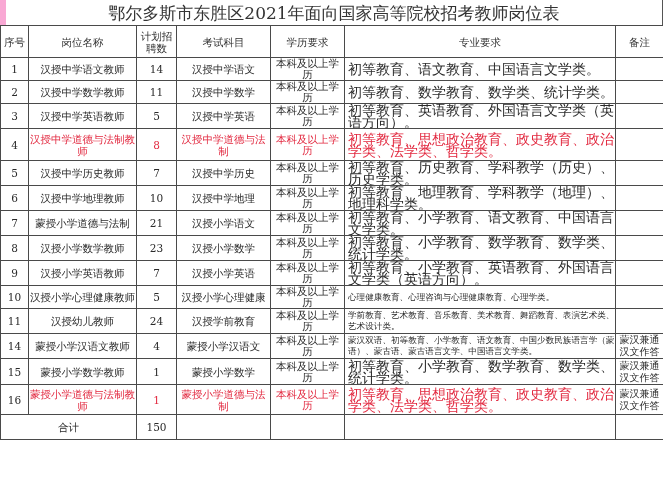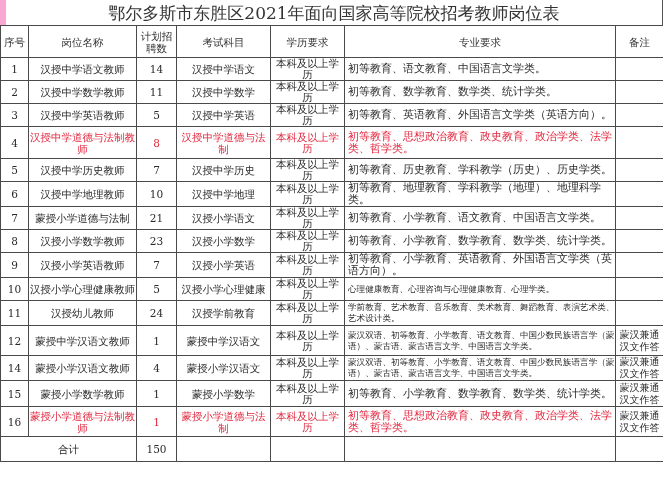--- a/index.html
+++ b/index.html
@@ -15,21 +15,21 @@
   table {
     border-collapse: collapse; table-layout: fixed;
     width: 663px; font-size: 10.5px;
   }
   td, th {
     border: 1px solid #4a4a4a; padding: 0; text-align: center; vertical-align: middle;
     overflow: hidden; font-weight: normal; line-height: 12px;
   }
   th { font-size: 10.5px; color: #333; }
   td.num { font-family: "DejaVu Serif", "Liberation Serif", serif; font-size: 10.5px; }
-  td.major { text-align: left; padding-left: 3px; font-size: 11px; line-height: 12px; }
+  td.major { text-align: left; padding-left: 3px; font-size: 14px; line-height: 12px; }
   td.major.small { font-size: 8.6px; line-height: 11px; }
   td.edu { font-size: 10.5px; line-height: 11px; padding-top: 0; }
   td.note { font-size: 10px; line-height: 12px; }
   tr.red td { color: #e2283f; }
   tr.red td.idx { color: #2a2a2a; }
   tr.red td.note { color: #2a2a2a; }
 </style>
 </head>
 <body>
 
@@ -149,29 +149,20 @@
         </tr>
         <tr style="height: 25px;">
           <td class="idx num">11</td>
           <td>汉授幼儿教师</td>
           <td class="num">24</td>
           <td>汉授学前教育</td>
           <td class="edu">本科及以上学历</td>
           <td class="major small">学前教育、艺术教育、音乐教育、美术教育、舞蹈教育、表演艺术类、艺术设计类。</td>
           <td class="note"></td>
         </tr>
-        <tr style="height: 30px;">
-          <td class="idx num">12</td>
-          <td>蒙授中学汉语文教师</td>
-          <td class="num">1</td>
-          <td>蒙授中学汉语文</td>
-          <td class="edu">本科及以上学历</td>
-          <td class="major small">蒙汉双语、初等教育、小学教育、语文教育、中国少数民族语言学（蒙语）、蒙古语、蒙古语言文学、中国语言文学类。</td>
-          <td class="note">蒙汉兼通汉文作答</td>
-        </tr>
         <tr style="height: 24px;">
           <td class="idx num">14</td>
           <td>蒙授小学汉语文教师</td>
           <td class="num">4</td>
           <td>蒙授小学汉语文</td>
           <td class="edu">本科及以上学历</td>
           <td class="major small">蒙汉双语、初等教育、小学教育、语文教育、中国少数民族语言学（蒙语）、蒙古语、蒙古语言文学、中国语言文学类。</td>
           <td class="note">蒙汉兼通汉文作答</td>
         </tr>
         <tr style="height: 26px;">

